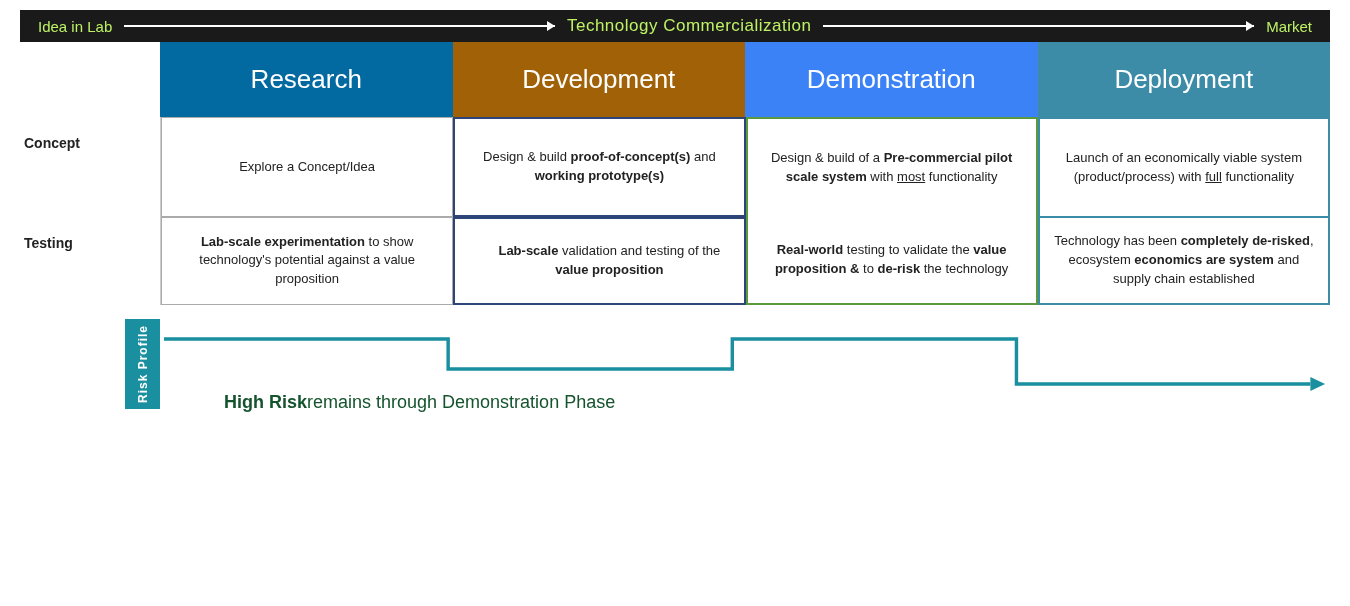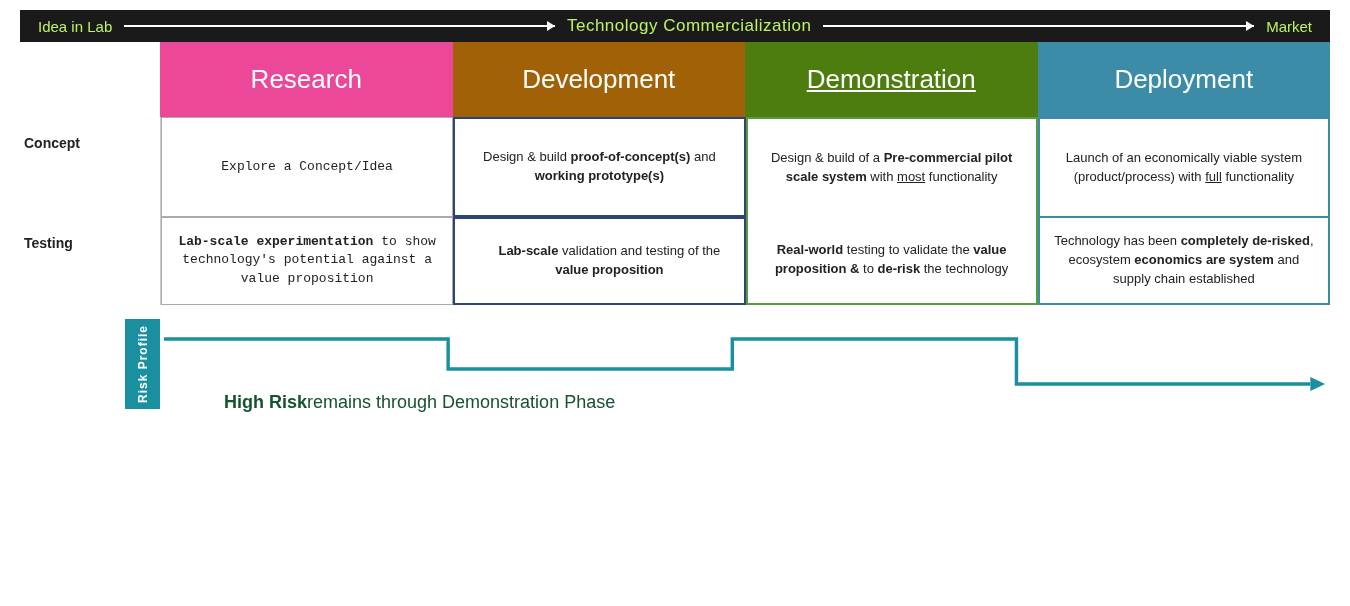--- a/index.html
+++ b/index.html
@@ -57,23 +57,23 @@
       margin-left: 140px;
     }
     .phase-header {
       flex: 1;
       padding: 22px 10px;
       text-align: center;
       font-size: 26px;
       font-weight: 400;
       color: #fff;
     }
-    .phase-research  { background: #ec4899; }
+    .phase-research  { background: #0369a1; }
     .phase-develop   { background: #a16207; }
-    .phase-demo      { background: #4d7c0f; text-decoration: underline; }
+    .phase-demo      { background: #3b82f6; }
     .phase-deploy    { background: #3c8ca8; }
 
     
     .content-area {
       display: flex;
       margin-left: 0;
     }
 
     
     .row-labels {
@@ -110,21 +110,21 @@
     }
     .cell {
       border: 1px solid #ccc;
       padding: 14px 12px;
       font-size: 13px;
       line-height: 1.45;
       color: #222;
       text-align: center;
     }
     
-    .cell-r-act { border: 1px solid #aaa; font-family: Liberation Mono, monospace; }
+    .cell-r-act { border: 1px solid #aaa; }
     
     .cell-dev { border: 2px solid #2d4478; }
     
     .cell-demo-act { border: 2px solid #5a9a3e; border-bottom: none; }
     .cell-demo-test { border: 2px solid #5a9a3e; border-top: none; }
     
     .cell-dep { border: 2px solid #3c8ca8; }
 
     .cell b { font-weight: 700; }
     .cell u { text-decoration: underline; }

